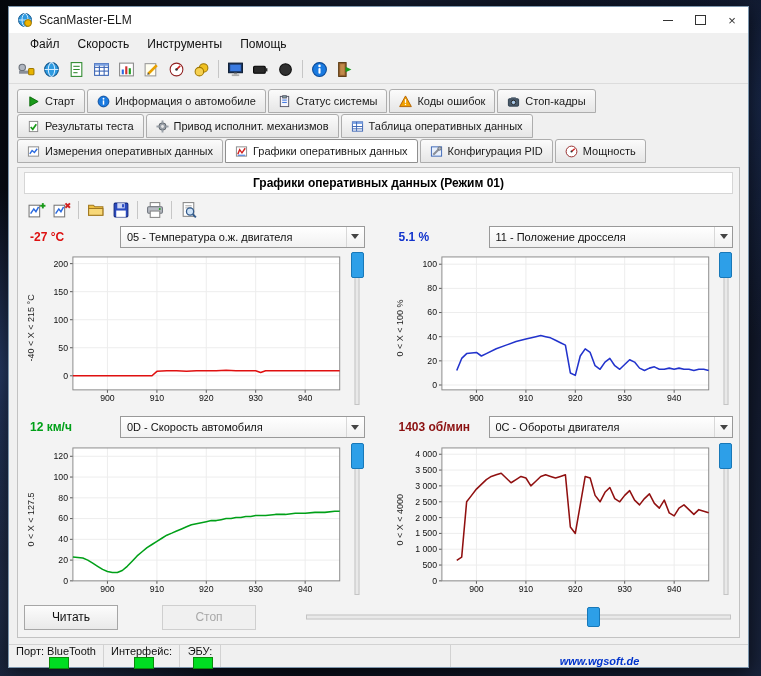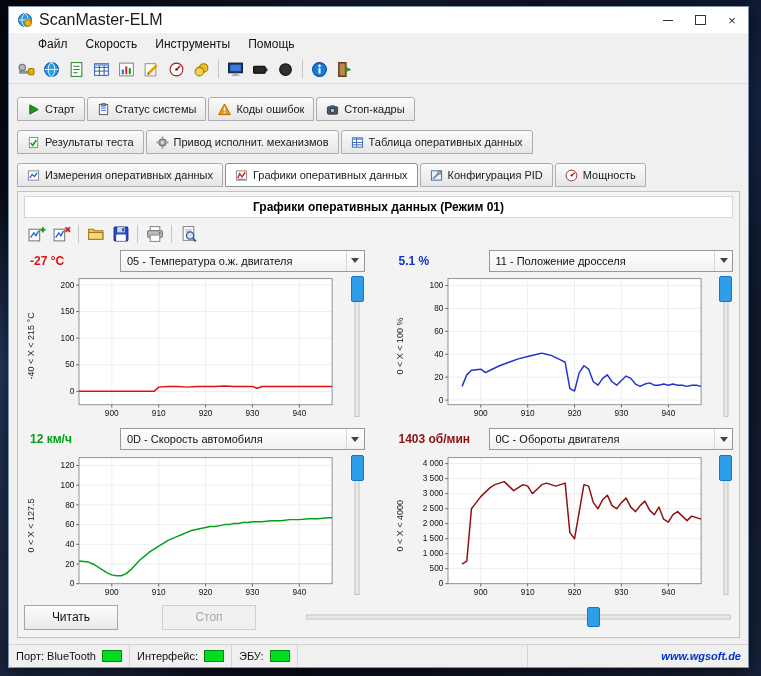--- a/index.html
+++ b/index.html
@@ -7,37 +7,37 @@
   .desktop{position:relative;width:761px;height:676px;
     background:
       radial-gradient(circle at 2% 55%, rgba(70,110,190,.45), transparent 22%),
       radial-gradient(circle at 8% 85%, rgba(90,130,200,.30), transparent 20%),
       radial-gradient(circle at 98% 15%, rgba(40,70,130,.35), transparent 25%),
       linear-gradient(120deg,#05070d,#131b2e 35%,#0a0e1a 60%,#18223a);}
   .window{position:absolute;left:8px;top:6px;width:741px;height:662px;background:#f0f0f0;
     border:1px solid #7d96ad;box-shadow:0 4px 18px rgba(0,0,0,.65);display:flex;flex-direction:column;box-sizing:border-box;}
   
   .titlebar{height:26px;background:#ffffff;display:flex;align-items:center;padding-left:8px;flex:none;}
-  .title-text{margin-left:6px;font-size:16px;color:#1a1a1a;}
+  .title-text{margin-left:6px;font-size:12px;color:#1a1a1a;}
   .win-controls{margin-left:auto;display:flex;height:100%;}
   .win-btn{width:32px;height:100%;display:flex;align-items:center;justify-content:center;color:#333;font-size:13px;cursor:default;}
   .min-glyph{width:10px;height:1px;background:#333;display:block;}
   .max-glyph{width:9px;height:8px;border:1px solid #333;display:block;}
   
-  .menubar{height:22px;display:flex;align-items:center;padding-left:20px;background:#f0f0f0;flex:none;}
+  .menubar{height:22px;display:flex;align-items:center;padding-left:12px;background:#f0f0f0;flex:none;}
   .menu-item{padding:0 9px;font-size:12px;color:#111;height:100%;display:flex;align-items:center;}
   
   .toolbar{height:28px;display:flex;align-items:center;padding:0 5px;border-bottom:1px solid #dcdcdc;flex:none;}
   .tb-btn{width:23px;height:23px;display:flex;align-items:center;justify-content:center;margin:0 1px;border-radius:2px;}
   .tb-sep{width:1px;height:18px;background:#c6c6c6;margin:0 4px;}
   
   .tabs-area{padding:5px 8px 0 8px;flex:none;}
   .tab-row{display:flex;gap:2px;margin-bottom:1px;}
   .tab{display:flex;align-items:center;gap:5px;padding:0 9px;height:22px;font-size:11px;color:#1a1a1a;
-    background:linear-gradient(#fbfbfb,#e6e6e6);border:1px solid #adadad;border-radius:3px 3px 0 0;white-space:nowrap;margin-top:8px;}
+    background:linear-gradient(#fbfbfb,#e6e6e6);border:1px solid #adadad;border-radius:3px 3px 0 0;white-space:nowrap;}
   .tab.active{background:#ffffff;border-color:#8f8f8f;}
   .tic{display:flex;align-items:center;}
   
   .main-panel{flex:1;margin:3px 8px 6px 8px;border:1px solid #c2c2c2;background:#f3f3f3;display:flex;flex-direction:column;padding:4px 6px 6px 6px;min-height:0;}
   .panel-title{background:#ffffff;border:1px solid #d6d6d6;text-align:center;font-weight:bold;font-size:12px;height:20px;line-height:20px;margin-bottom:4px;flex:none;}
   .chart-toolbar{display:flex;align-items:center;height:24px;margin-bottom:4px;flex:none;}
   
   .charts-grid{flex:1;display:grid;grid-template-columns:1fr 1fr;grid-template-rows:1fr 1fr;gap:10px 28px;min-height:0;}
   .chart-cell{display:flex;flex-direction:column;min-height:0;min-width:0;}
   .chart-header{display:flex;align-items:center;height:21px;margin-bottom:3px;flex:none;}
@@ -53,21 +53,21 @@
   .v-thumb{position:absolute;left:1px;right:1px;top:2px;height:24px;background:#2d9fe8;border:1px solid #1878b8;border-radius:2px;}
   
   .bottom-row{display:flex;align-items:center;height:28px;margin-top:6px;flex:none;}
   .btn{width:92px;height:23px;border:1px solid #a6a6a6;background:linear-gradient(#fcfcfc,#e9e9e9);display:flex;align-items:center;justify-content:center;font-size:12px;color:#111;margin-right:44px;}
   .btn.disabled{color:#a8a8a8;background:#f0f0f0;border-color:#cfcfcf;}
   .h-slider{flex:1;height:20px;position:relative;margin-left:6px;margin-right:2px;}
   .h-track{position:absolute;top:50%;left:0;right:0;height:3px;transform:translateY(-50%);background:#e9e9e9;border:1px solid #c4c4c4;}
   .h-thumb{position:absolute;top:0;bottom:0;width:11px;background:#2d9fe8;border:1px solid #1878b8;border-radius:2px;left:66%;}
   
   .statusbar{height:22px;display:flex;align-items:stretch;background:#f0f0f0;border-top:1px solid #d2d2d2;font-size:11px;color:#111;flex:none;}
-  .seg{display:flex;align-items:center;padding:0 7px;border-right:1px solid #d2d2d2;}
+  .seg{display:flex;align-items:center;padding:0 7px;border-right:1px solid #d2d2d2;flex-direction:column;}
   .seg-spacer{flex:0 0 215px;border-right:1px solid #d2d2d2;}
   .seg-link{flex:1;display:flex;align-items:center;justify-content:flex-end;color:#0033cc;font-weight:bold;border-right:none;font-style:italic;}
   .led{width:18px;height:10px;background:#00dd22;border:1px solid #0a8a0a;margin-left:6px;flex:none;}
 </style>
 </head>
 <body>
 
 <div class="desktop">
   <div class="window">
 
@@ -227,20 +227,30 @@
 
     <div class="tabs-area">
       <div class="tab-row">
         <div class="tab">
             <span class="tic">
               <svg width="13" height="13" viewBox="0 0 14 14">
                 <polygon points="3,2 12,7 3,12" fill="#1a9a1a" stroke="#0c6a0c"></polygon>
               </svg>
             </span>
             <span>Старт</span>
+          </div>
+        <div class="tab">
+            <span class="tic">
+              <svg width="13" height="13" viewBox="0 0 14 14">
+                <circle cx="7" cy="7" r="5.8" fill="#1a7ae0" stroke="#0c4a96"></circle>
+                <circle cx="7" cy="4" r="1" fill="#fff"></circle>
+                <rect x="6.2" y="5.8" width="1.6" height="4.6" fill="#fff"></rect>
+              </svg>
+            </span>
+            <span>Информация о автомобиле</span>
           </div>
         <div class="tab">
             <span class="tic">
               <svg width="13" height="13" viewBox="0 0 14 14">
                 <rect x="2.5" y="1.5" width="9" height="11" fill="#f4f4fc" stroke="#556"></rect>
                 <rect x="5" y="0.8" width="4" height="2.4" fill="#8aa" stroke="#556"></rect>
                 <line x1="4.5" y1="5.5" x2="9.5" y2="5.5" stroke="#2a6ae0"></line>
                 <line x1="4.5" y1="8" x2="9.5" y2="8" stroke="#2a6ae0"></line>
               </svg>
             </span>

